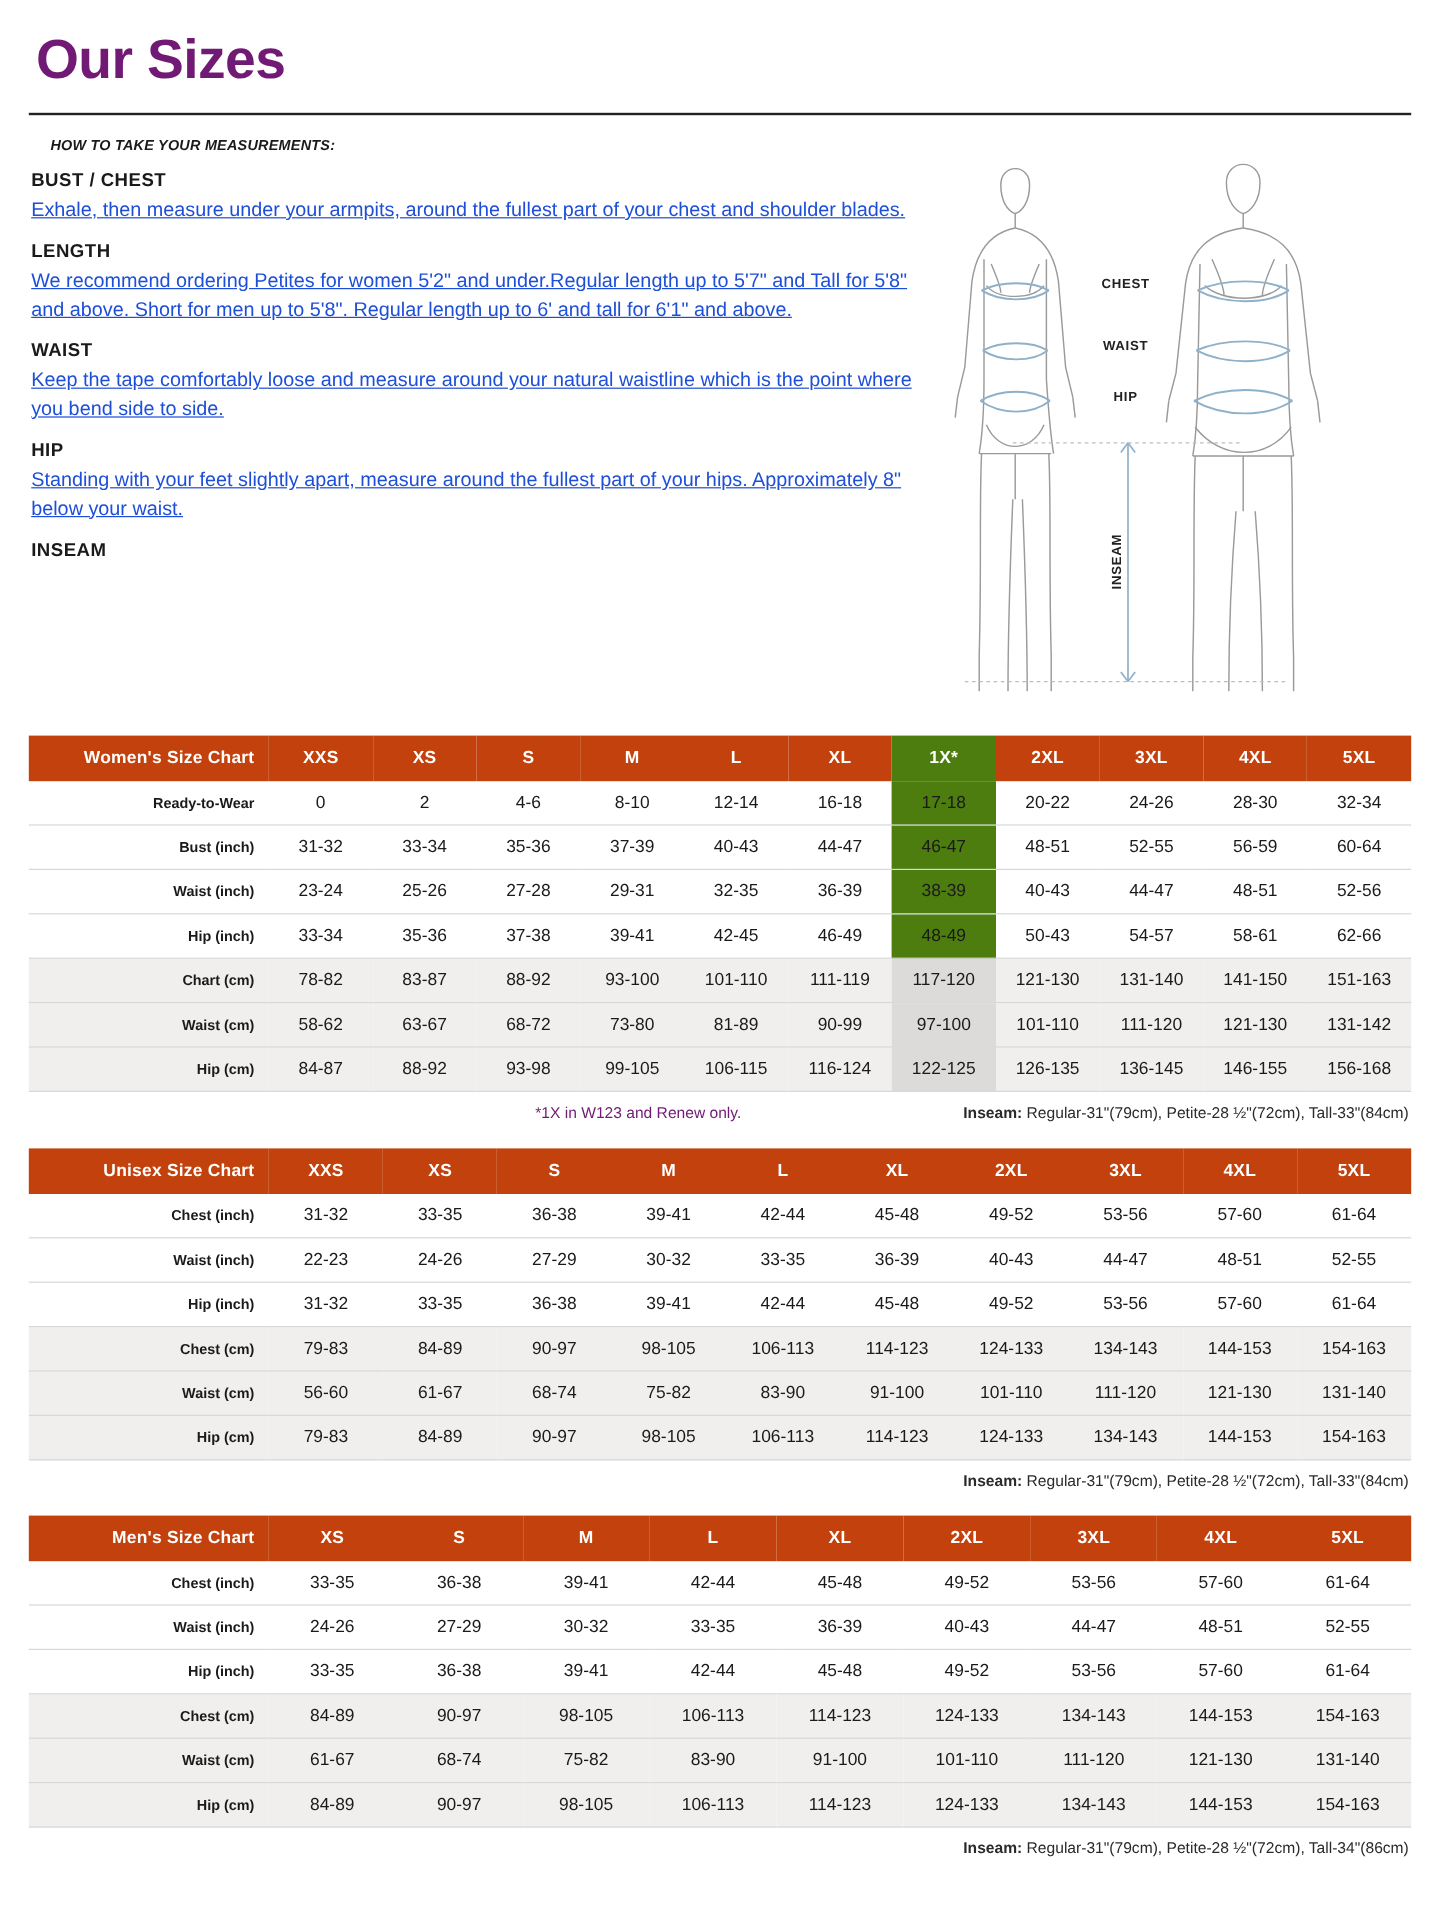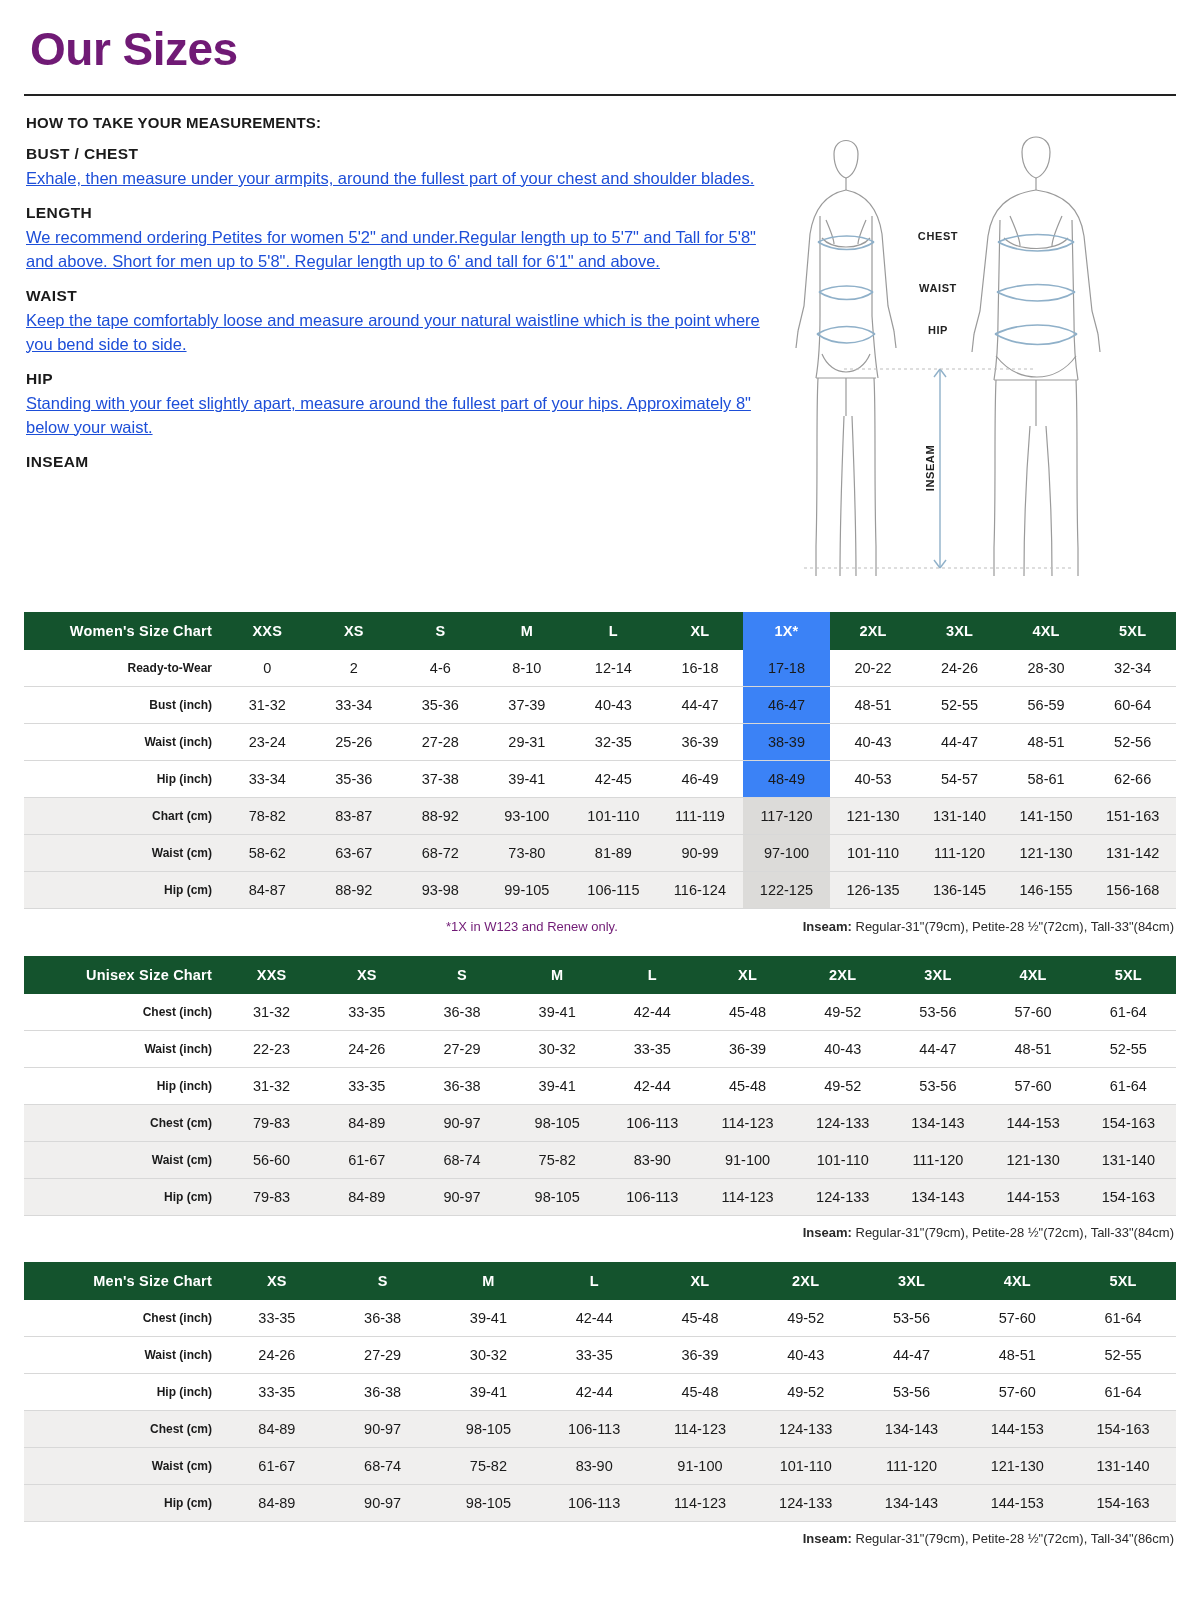--- a/index.html
+++ b/index.html
@@ -32,24 +32,25 @@
   .intro-wrap {
     display: flex;
     align-items: flex-start;
     gap: 10px;
   }
   .intro-text {
     width: 740px;
     padding-left: 2px;
   }
   .intro-heading {
-    font-size: 15px;
+    font-size: 12px;
     font-weight: bold;
     letter-spacing: 0.2px;
-    margin: 2px 0 14px 0;
+    margin: 2px 0 14px 16px;
+    font-style: italic;
   }
   .sec {
     margin-bottom: 14px;
   }
   .sec h3 {
     font-size: 15.5px;
     font-weight: bold;
     letter-spacing: 0.4px;
     margin: 0 0 4px 0;
   }
@@ -66,21 +67,21 @@
     margin-top: 4px;
   }
   
   table {
     width: 100%;
     border-collapse: collapse;
     table-layout: fixed;
     margin-top: 6px;
   }
   thead th {
-    background: #14532d;
+    background: #c2410c;
     color: #ffffff;
     font-size: 14.5px;
     font-weight: bold;
     padding: 11px 4px;
     text-align: center;
     letter-spacing: 0.2px;
   }
   thead th.rowhead {
     text-align: right;
     padding-right: 12px;
@@ -94,21 +95,21 @@
   }
   tbody td.rowhead {
     text-align: right;
     font-weight: bold;
     padding-right: 12px;
     font-size: 12px;
   }
   tbody tr.shade td {
     background: #f0efee;
   }
-  td.hl, th.hl { background: #3b82f6; }
+  td.hl, th.hl { background: #4d7c0f; }
   tbody tr.shade td.hl { background: #dcdbd9; }
 
   .note-row {
     display: flex;
     justify-content: space-between;
     align-items: baseline;
     font-size: 13px;
     margin: 10px 2px 0 2px;
   }
   .note-left { color: #701a75; margin-left: 420px; }
@@ -324,21 +325,21 @@
           </tr>
           <tr>
             <td class="rowhead">Hip (inch)</td>
             <td>33-34</td>
             <td>35-36</td>
             <td>37-38</td>
             <td>39-41</td>
             <td>42-45</td>
             <td>46-49</td>
             <td class="hl">48-49</td>
-            <td>40-53</td>
+            <td>50-43</td>
             <td>54-57</td>
             <td>58-61</td>
             <td>62-66</td>
           </tr>
           <tr class="shade">
             <td class="rowhead">Chart (cm)</td>
             <td>78-82</td>
             <td>83-87</td>
             <td>88-92</td>
             <td>93-100</td>

